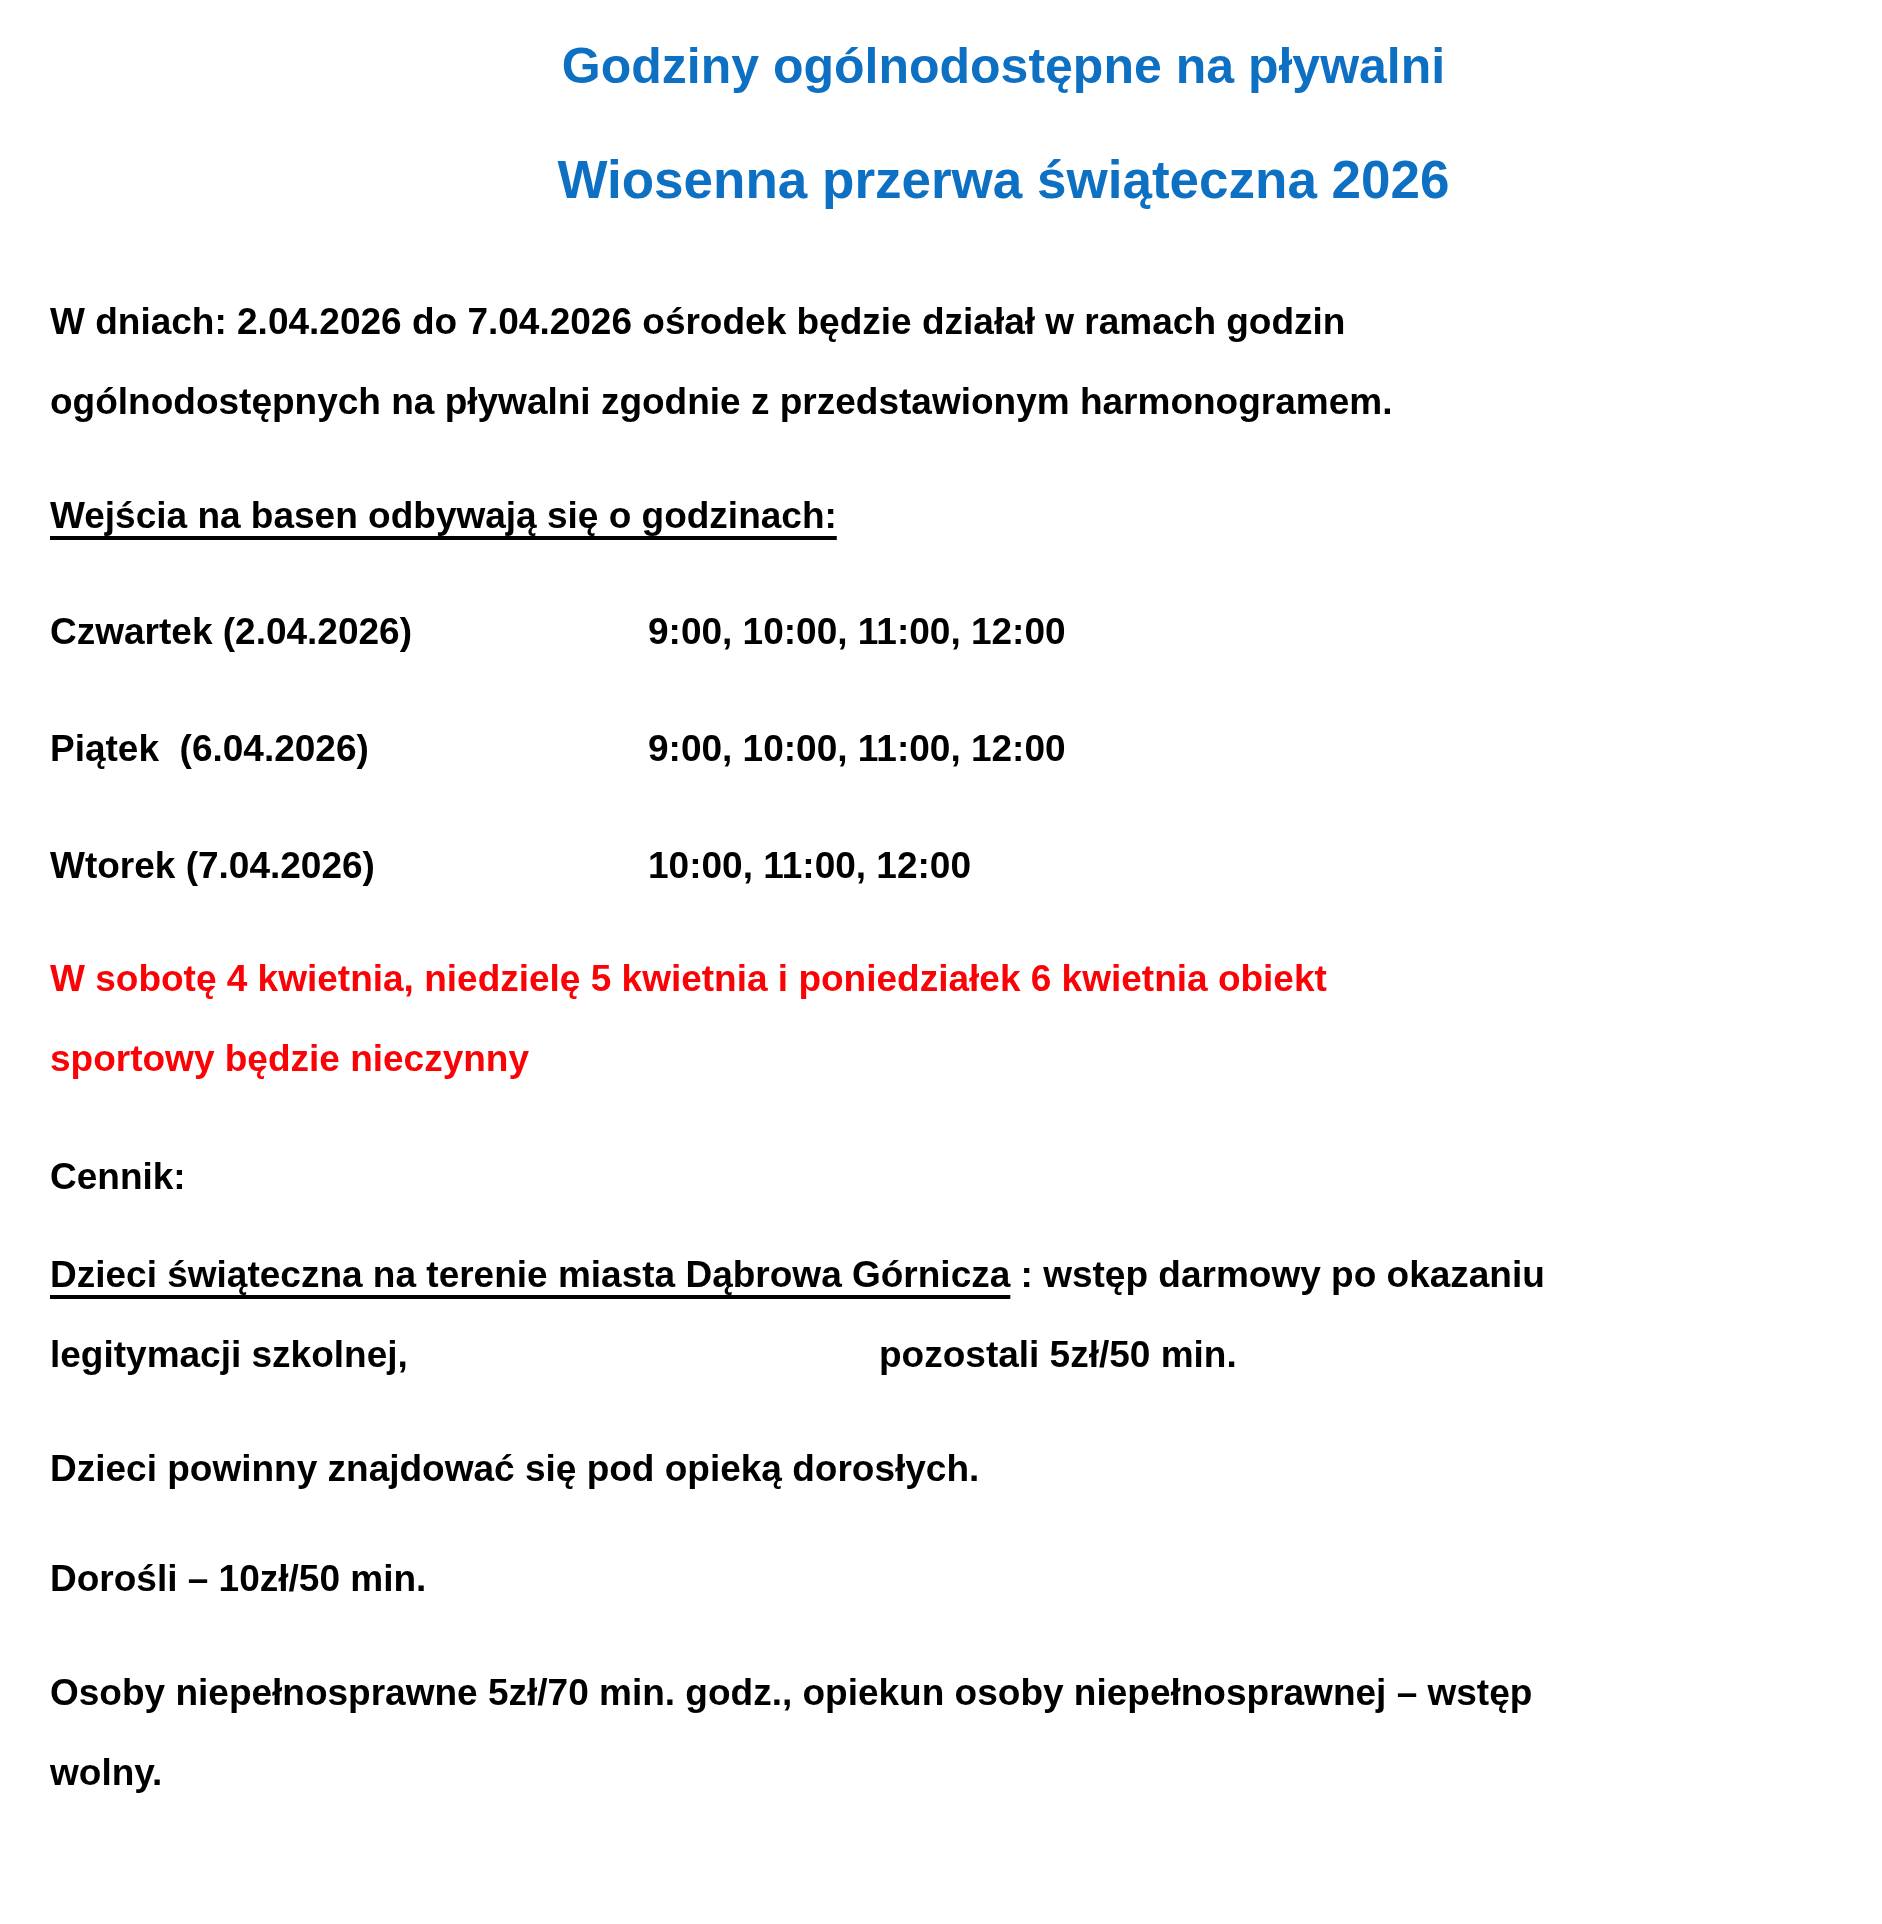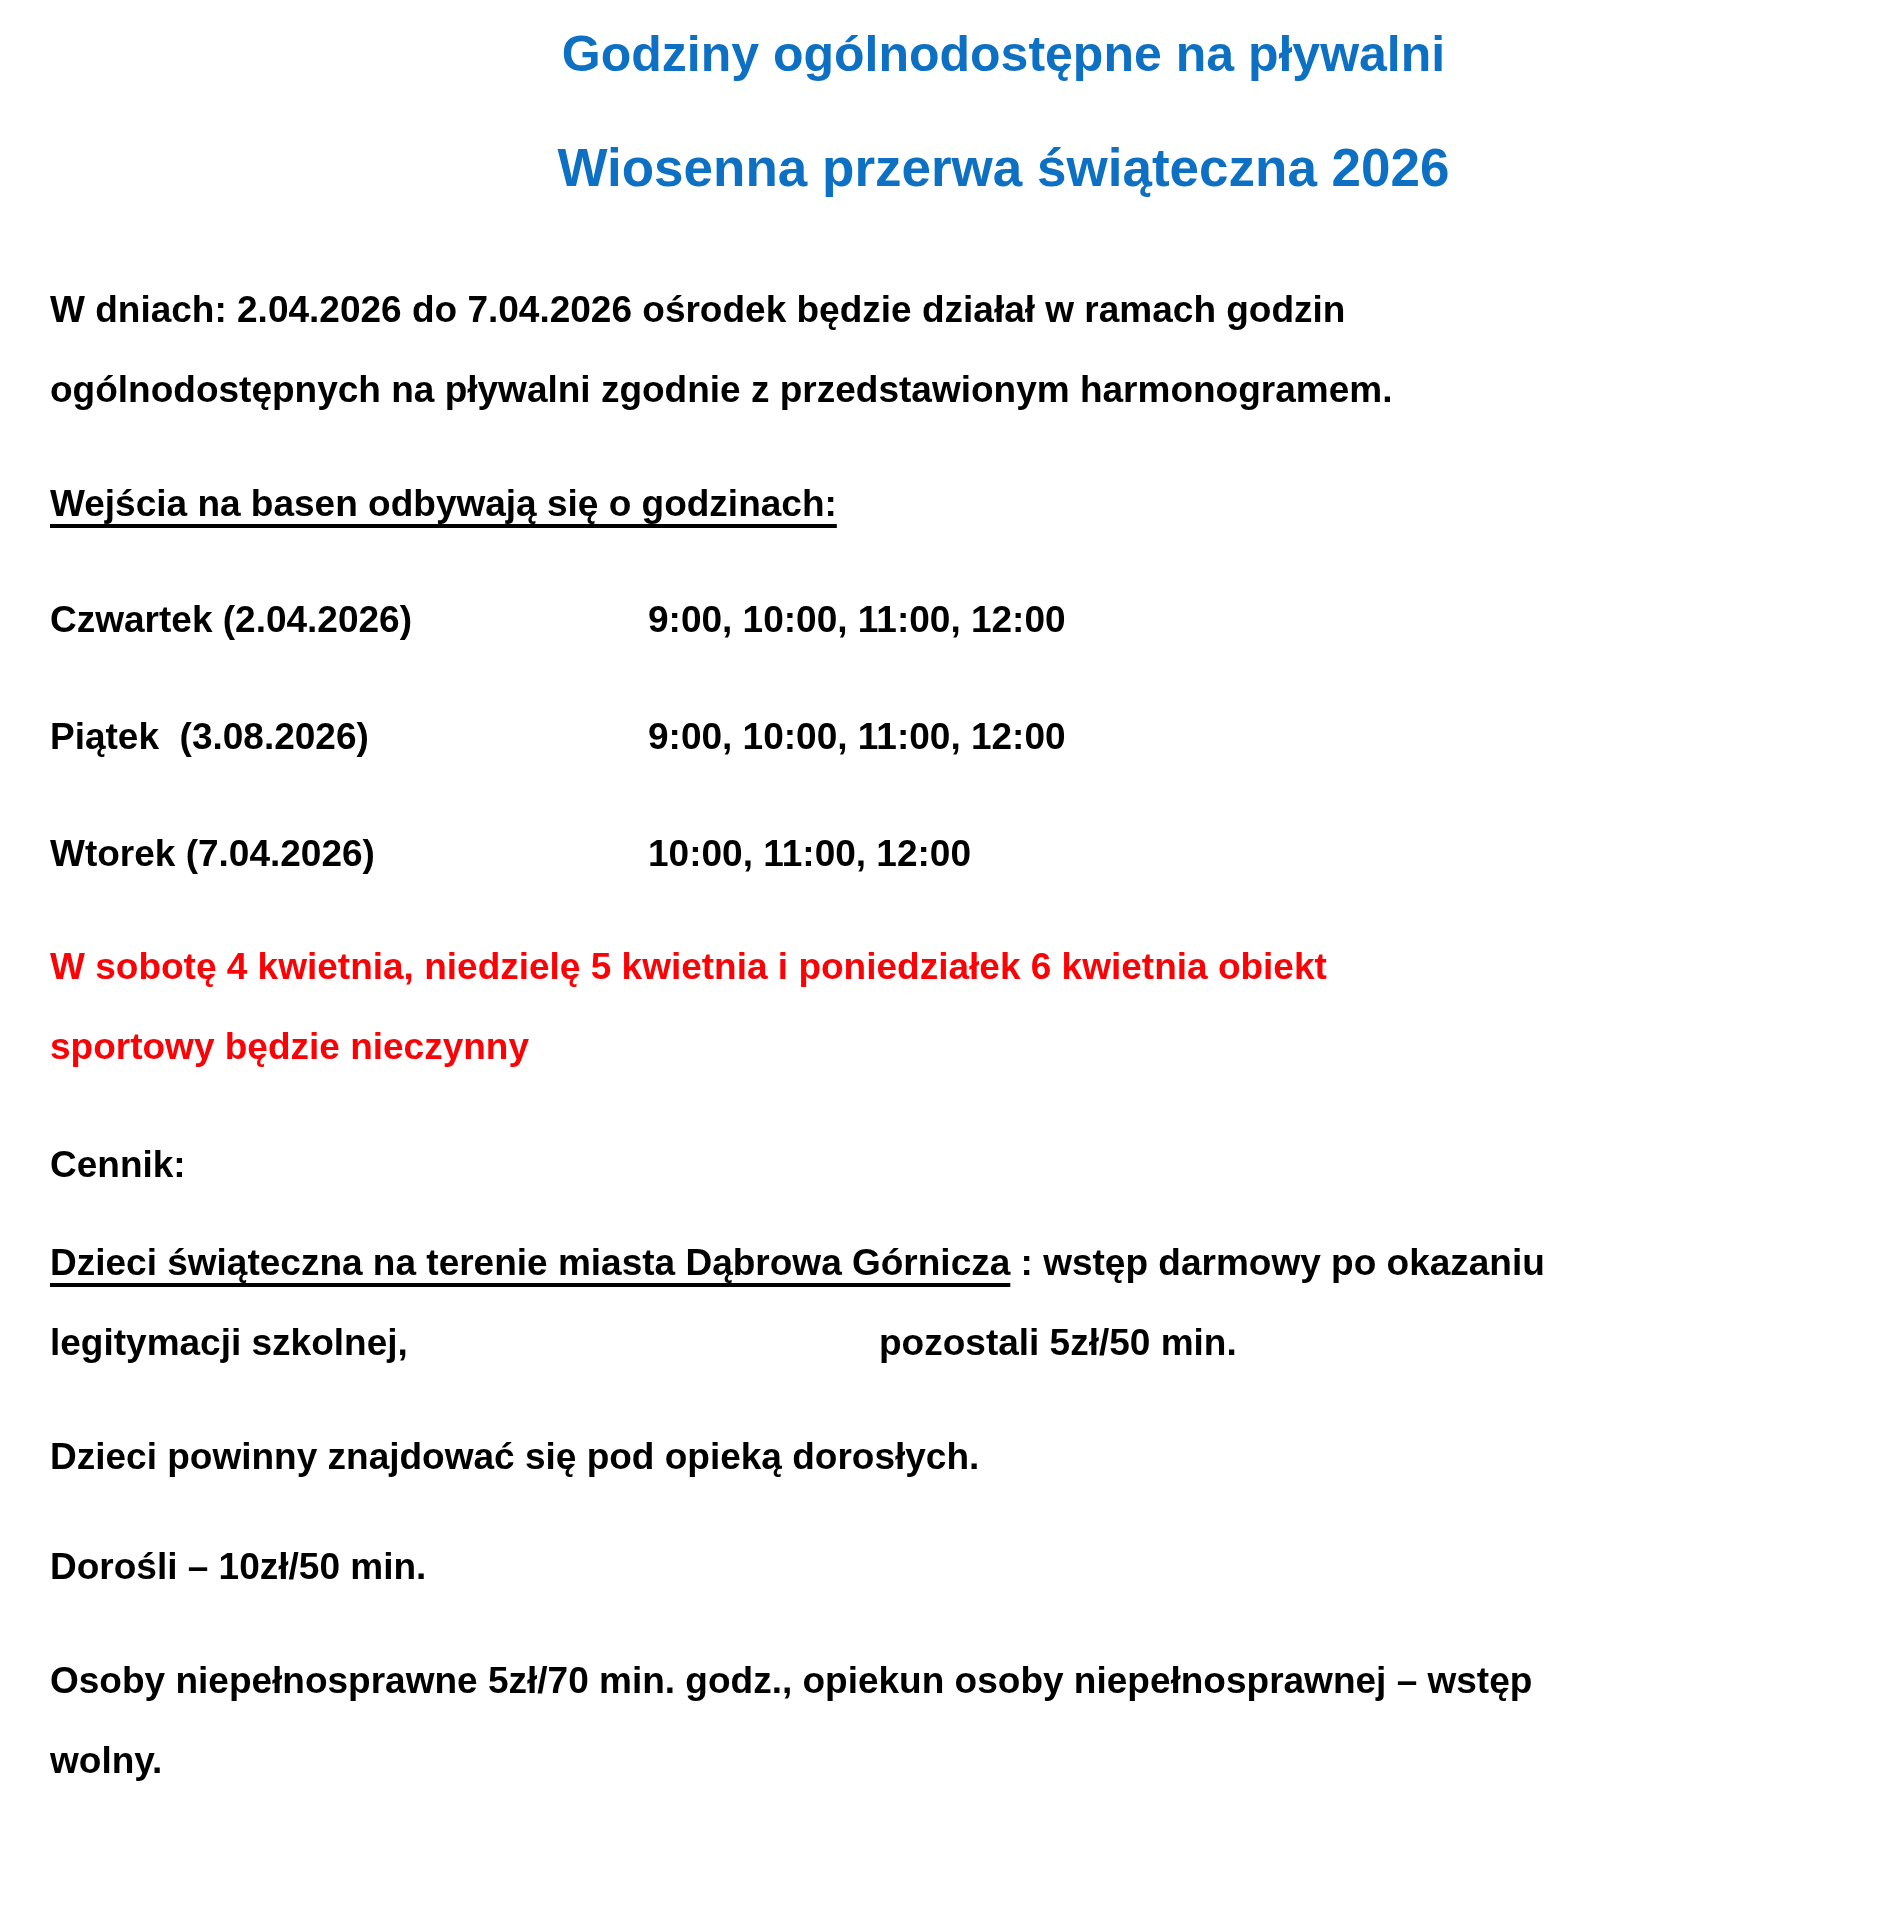--- a/index.html
+++ b/index.html
@@ -12,20 +12,21 @@
     height: 1924px;
     overflow: hidden;
     font-family: "Liberation Sans", sans-serif;
     font-weight: bold;
     color: var(--body-black, #000000);
   }
   .doc {
     padding: 22px 40px 0 50px;
     box-sizing: border-box;
     width: 1882px;
+    margin-top: 12px;
   }
   .titles {
     text-align: center;
     padding-left: 115px;
     color: var(--heading-blue, #0D70C2);
   }
   .title {
     font-size: 50px;
     line-height: 64px;
     margin: 0;
@@ -93,21 +94,21 @@
 ogólnodostępnych na pływalni zgodnie z przedstawionym harmonogramem.</p>
 
   <p class="body-par schedule-heading-par"><span class="u" data-bind="schedule.heading">Wejścia na basen odbywają się o godzinach:</span></p>
 
   <div class="schedule">
     <div class="schedule-row">
       <span class="schedule-day" data-bind="schedule.rows.0.day">Czwartek (2.04.2026)</span>
       <span class="schedule-times" data-bind="schedule.rows.0.times">9:00, 10:00, 11:00, 12:00</span>
     </div>
     <div class="schedule-row">
-      <span class="schedule-day" data-bind="schedule.rows.1.day">Piątek  (3.08.2026)</span>
+      <span class="schedule-day" data-bind="schedule.rows.1.day">Piątek  (6.04.2026)</span>
       <span class="schedule-times" data-bind="schedule.rows.1.times">9:00, 10:00, 11:00, 12:00</span>
     </div>
     <div class="schedule-row">
       <span class="schedule-day" data-bind="schedule.rows.2.day">Wtorek (7.04.2026)</span>
       <span class="schedule-times" data-bind="schedule.rows.2.times">10:00, 11:00, 12:00</span>
     </div>
   </div>
 
   <p class="body-par alert" data-bind-lines="closure.lines">W sobotę 4 kwietnia, niedzielę 5 kwietnia i poniedziałek 6 kwietnia obiekt
 sportowy będzie nieczynny</p>

